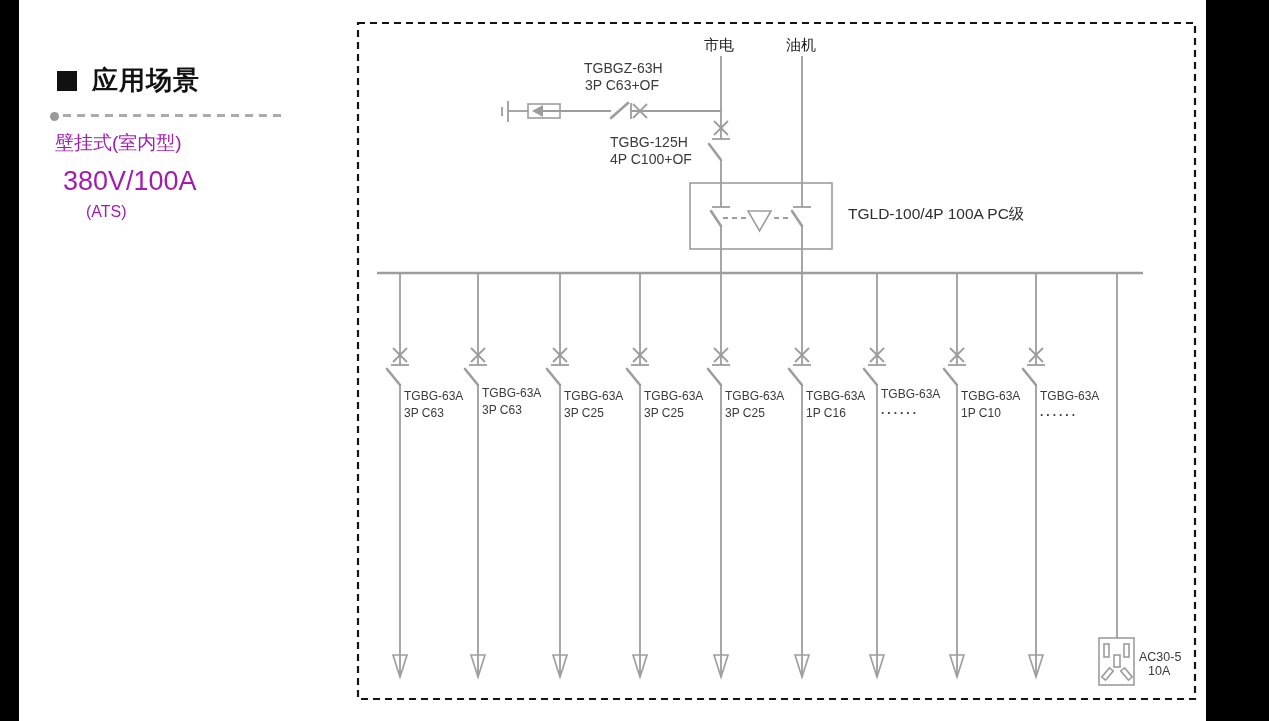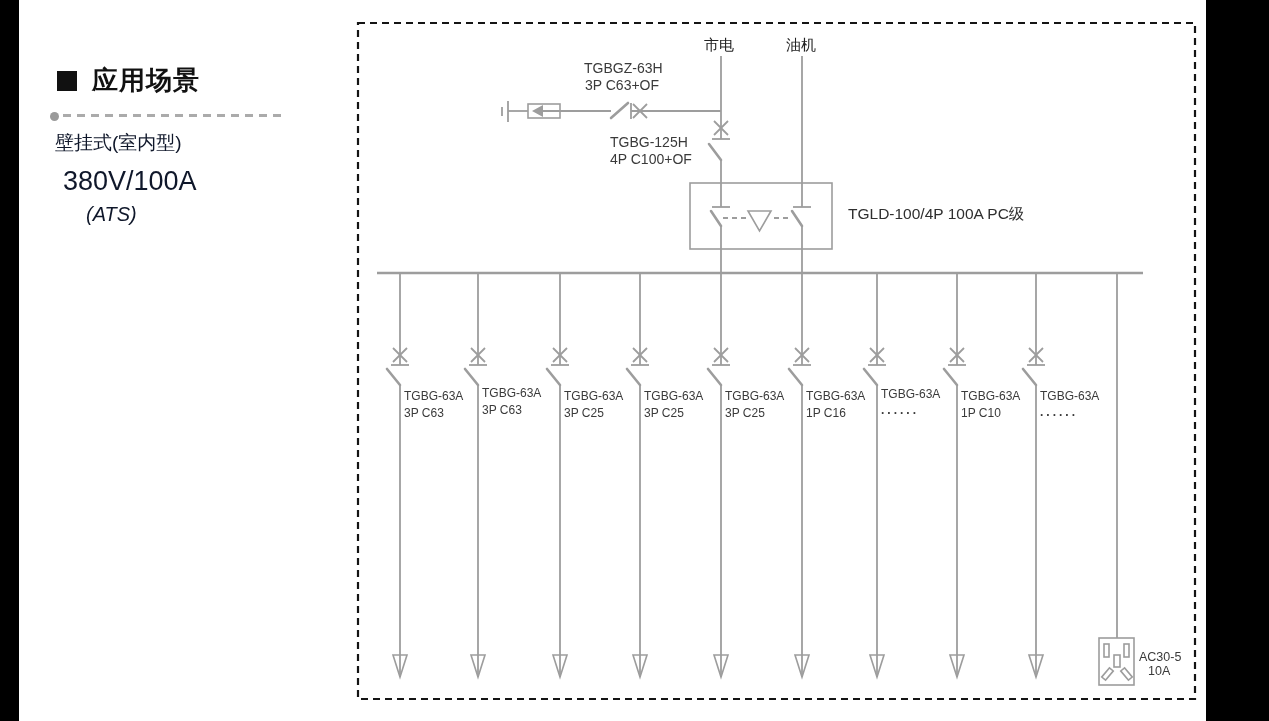--- a/index.html
+++ b/index.html
@@ -14,24 +14,24 @@
 
   
   .panel{position:absolute;left:0;top:0;width:340px;height:721px;color:#1a1a1a;}
   .title-row{position:absolute;left:57px;top:63px;display:flex;align-items:center;}
   .title-square{width:20px;height:20px;background:#111;display:inline-block;margin-right:15px;}
   .title-text{font-size:26px;font-weight:bold;letter-spacing:1px;color:#111;}
   .divider{position:absolute;left:50px;top:111px;width:240px;height:10px;}
   .divider .dot{position:absolute;left:0;top:1px;width:9px;height:9px;border-radius:50%;background:#9a9a9a;}
   .divider .dashes{position:absolute;left:13px;top:3px;width:222px;height:3px;
      background:repeating-linear-gradient(90deg,#ababab 0 8px,transparent 8px 14px);}
-  .pline{position:absolute;font-size:19px;color:#0f172a;}
+  .pline{position:absolute;font-size:19px;color:#a21caf;}
   .pline.l1{left:55px;top:130px;}
   .pline.l2{left:63px;top:166px;font-size:27px;}
-  .pline.l3{left:86px;top:203px;font-size:20px;font-style:italic;}
+  .pline.l3{left:86px;top:203px;font-size:16px;}
 
   
   svg{position:absolute;left:0;top:0;}
   .wire{stroke:#9d9d9d;stroke-width:1.8;fill:none;}
   .wire.thick{stroke-width:2.6;}
   .blade{stroke:#9d9d9d;stroke-width:2.6;fill:none;stroke-linecap:round;}
   .xmark{stroke:#9d9d9d;stroke-width:1.8;fill:none;}
   .boxline{stroke:#9d9d9d;stroke-width:1.6;fill:none;}
   .dashwire{stroke:#9d9d9d;stroke-width:1.8;fill:none;stroke-dasharray:5 4;}
   .border-rect{stroke:#141414;stroke-width:2.2;fill:none;stroke-dasharray:7 5;}

